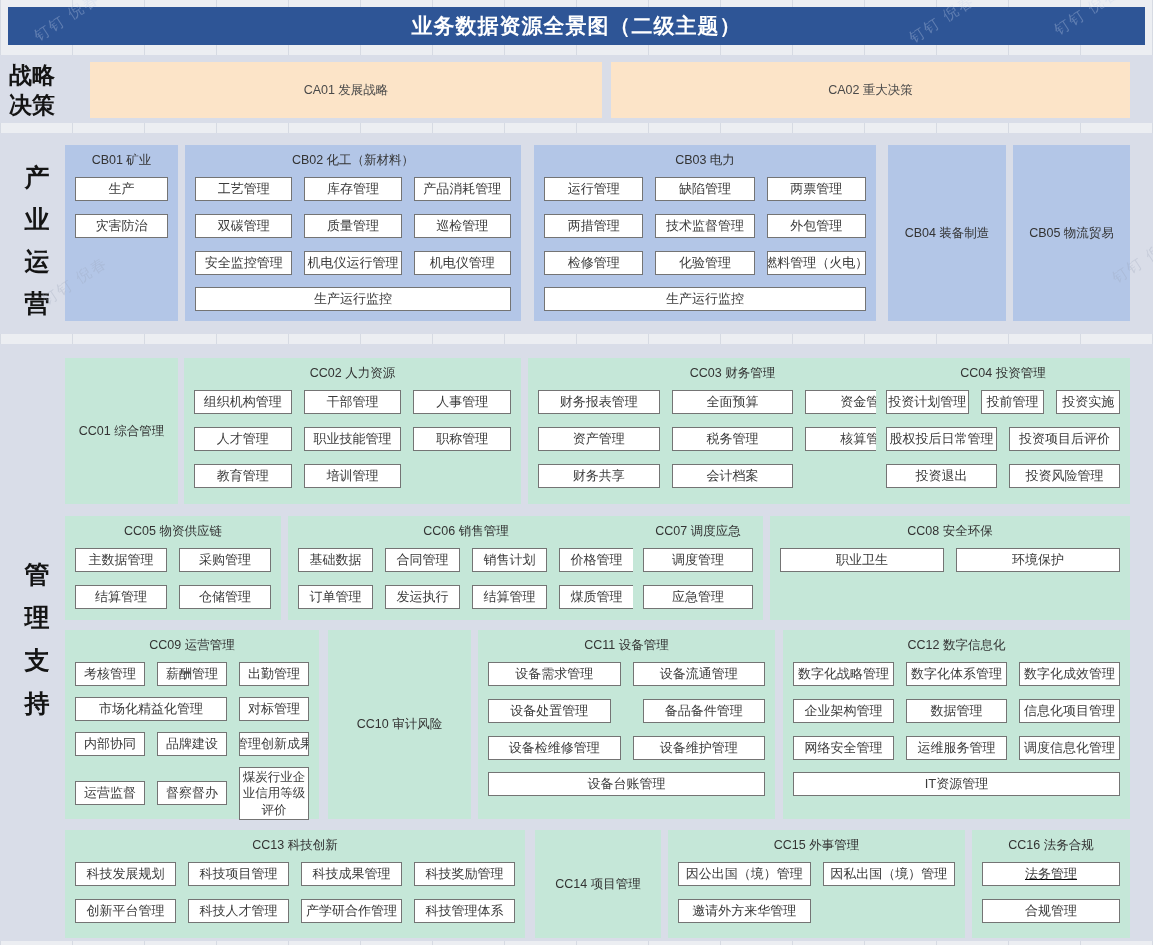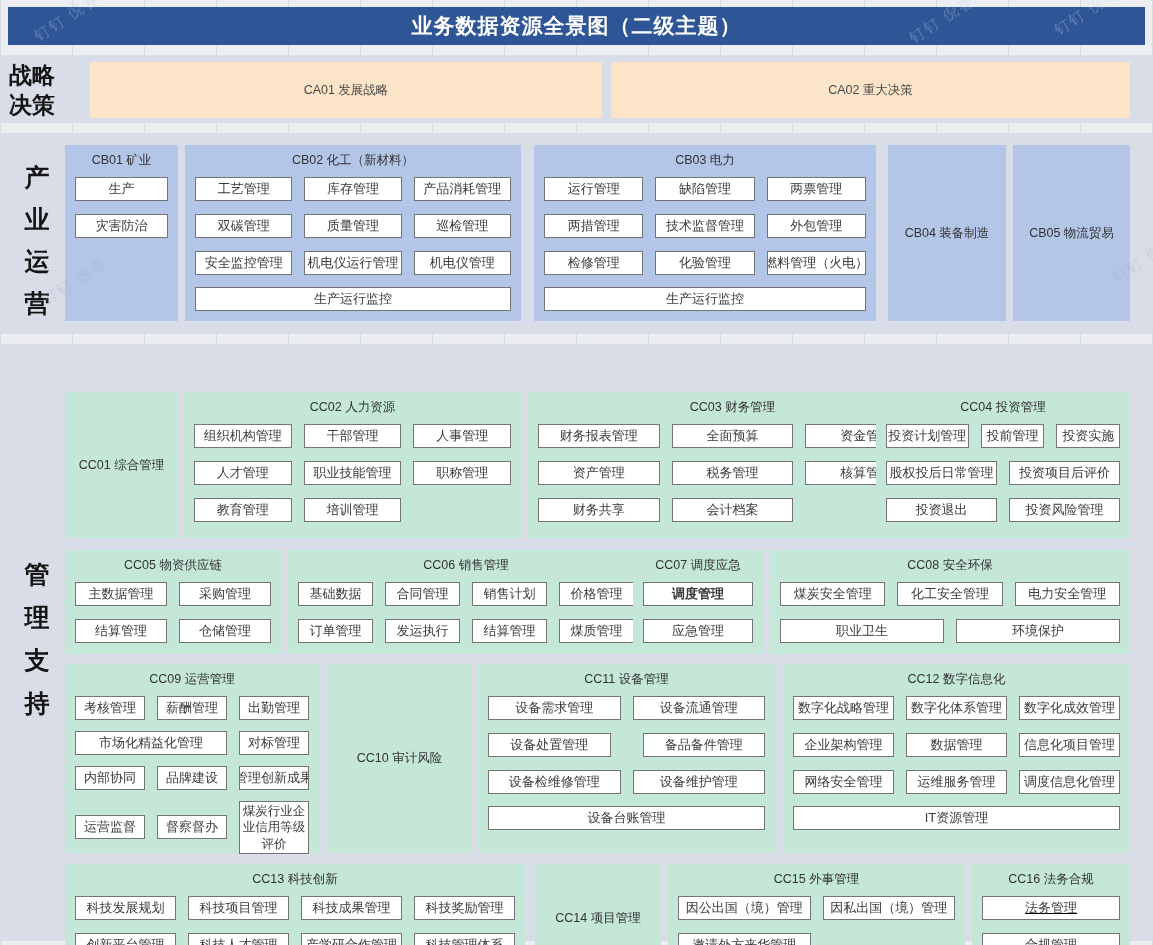--- a/index.html
+++ b/index.html
@@ -13,21 +13,21 @@
   .panel-strategy{top:55px;height:68px;}
   .panel-industry{top:133px;height:201px;}
   .panel-support{top:344px;height:597px;}
   .section-label{position:absolute;color:#141414;font-weight:bold;z-index:3;}
   #label-strategy{left:9px;top:60px;font-size:23px;line-height:30px;}
   #label-industry{left:21px;top:156px;font-size:25px;line-height:42px;width:32px;text-align:center;}
   #label-support{left:21px;top:553px;font-size:25px;line-height:43px;width:32px;text-align:center;}
   .group{position:absolute;z-index:2;box-sizing:border-box;}
   .sec-strategy{background:#fce4c8;}
   .sec-industry{background:#b3c6e7;}
-  .sec-support{background:#c5e7d8;margin-top:34px;}
+  .sec-support{background:#c5e7d8;}
   .g-title{font-size:12.5px;color:#333;text-align:center;padding-top:7px;height:17px;white-space:nowrap;}
   .group-center{display:flex;align-items:center;justify-content:center;}
   .group-center .g-title{padding:0;height:auto;}
   .g-rows{display:flex;flex-direction:column;gap:13px;padding:8px 10px 0;}
   .g-row{display:grid;gap:12px;align-items:center;}
   .item{background:#fff;border:1px solid #747474;min-height:24px;box-sizing:border-box;
     display:flex;align-items:center;justify-content:center;text-align:center;
     font-size:13px;color:#3a3a3a;line-height:1.3;padding:1px 2px;white-space:nowrap;overflow:hidden;}
   .item.wrap{white-space:normal;font-size:12.5px;}
   .g-footer{margin:12px 10px 0;}
@@ -240,36 +240,31 @@
             <div class="item">订单管理</div>
             <div class="item">发运执行</div>
             <div class="item">结算管理</div>
             <div class="item">煤质管理</div>
           </div>
         </div>
       </div>
       <div class="group g-CC07 sec-support">
         <div class="g-title">CC07 调度应急</div>
         <div class="g-rows">
-          <div class="g-row" style="grid-template-columns: repeat(1, 1fr); font-weight: bold;">
+          <div class="g-row" style="grid-template-columns: repeat(1, 1fr);">
             <div class="item">调度管理</div>
           </div>
           <div class="g-row" style="grid-template-columns: repeat(1, 1fr);">
             <div class="item">应急管理</div>
           </div>
         </div>
       </div>
       <div class="group g-CC08 sec-support">
         <div class="g-title">CC08 安全环保</div>
         <div class="g-rows">
-          <div class="g-row" style="grid-template-columns: repeat(3, 1fr);">
-            <div class="item">煤炭安全管理</div>
-            <div class="item">化工安全管理</div>
-            <div class="item">电力安全管理</div>
-          </div>
           <div class="g-row" style="grid-template-columns: repeat(2, 1fr);">
             <div class="item">职业卫生</div>
             <div class="item">环境保护</div>
           </div>
         </div>
       </div>
       <div class="group g-CC09 sec-support">
         <div class="g-title">CC09 运营管理</div>
         <div class="g-rows">
           <div class="g-row" style="grid-template-columns: repeat(3, 1fr);">

